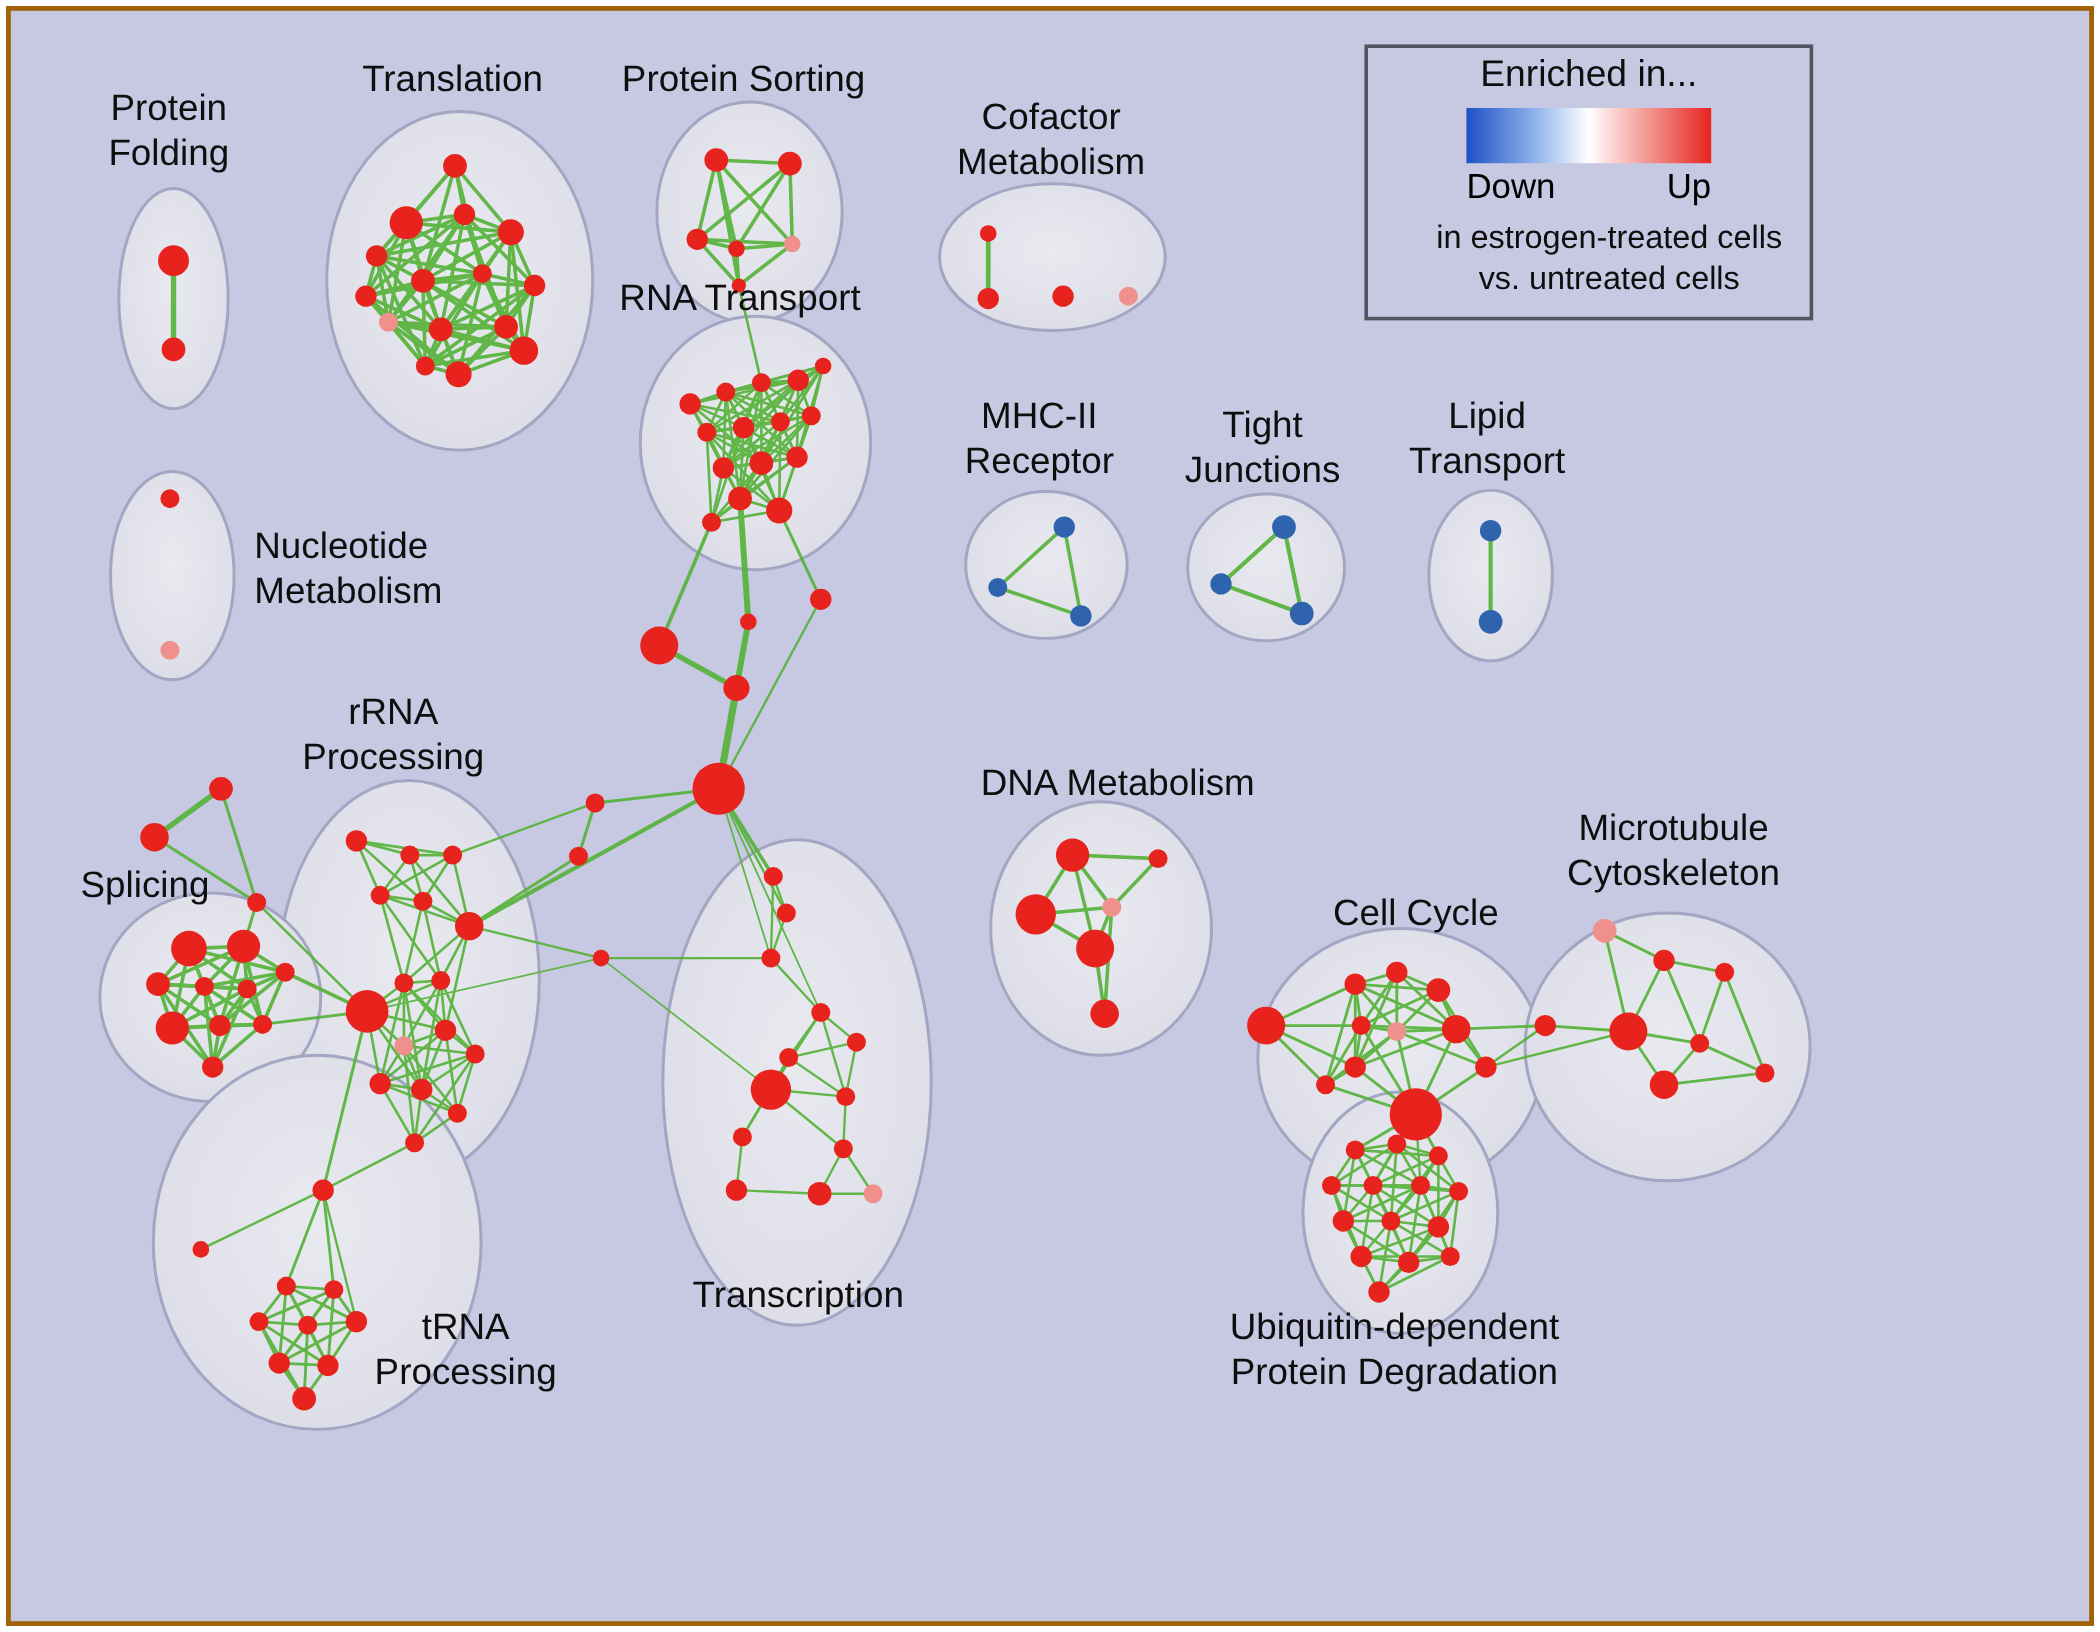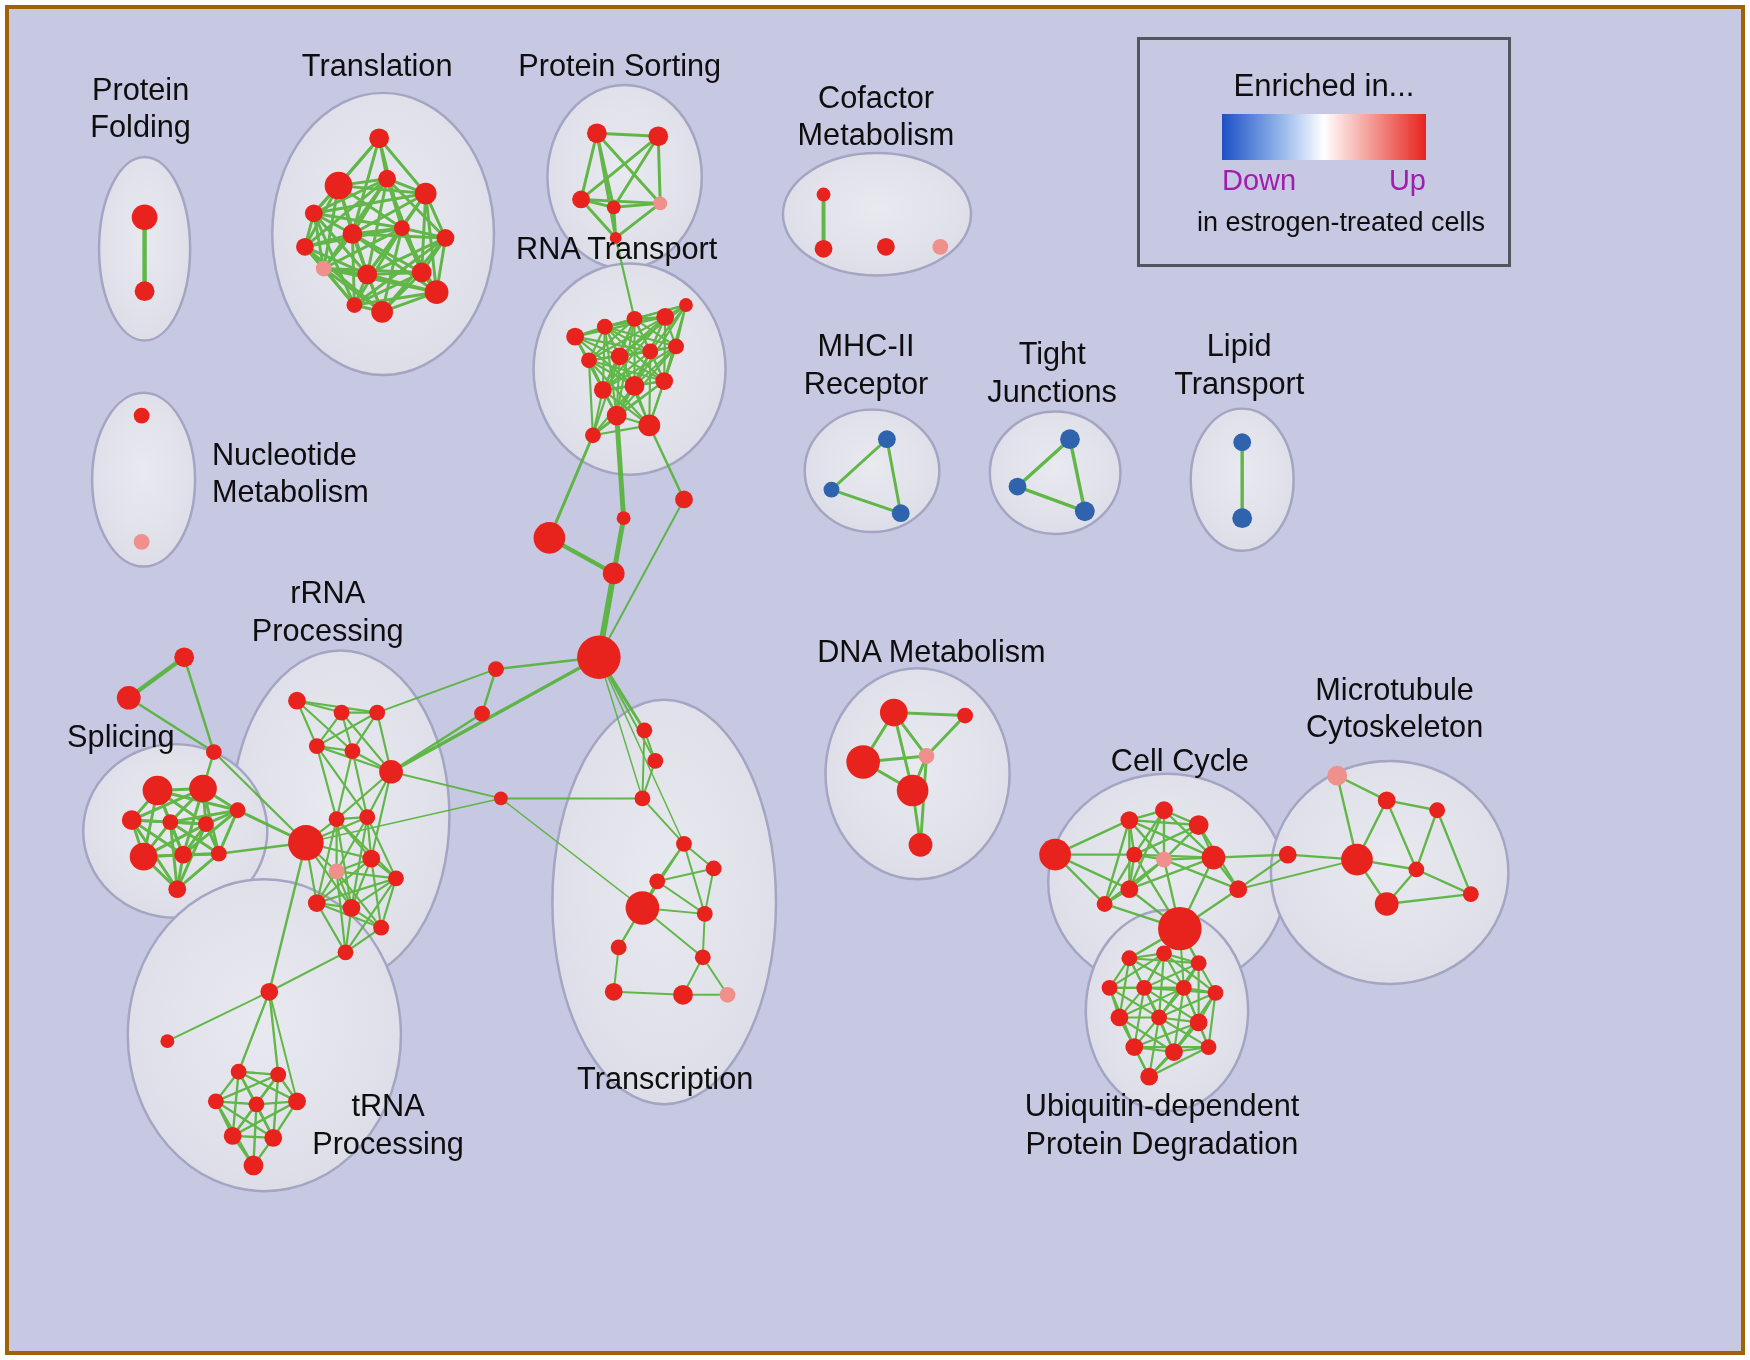--- a/index.html
+++ b/index.html
@@ -4,25 +4,25 @@
 <style>
   html,body{margin:0;padding:0;background:#ffffff;}
   body{width:1750px;height:1360px;overflow:hidden;font-family:"Liberation Sans",sans-serif;}
   .stage{position:relative;width:1740px;height:1350px;margin:5px;box-sizing:border-box;
          border:4px solid #a16207;background:#c7c8e2;overflow:hidden;}
   .stage svg{position:absolute;left:0;top:0;width:100%;height:100%;}
   .cluster-label{font-size:31px;fill:#0e0e0e;}
   
   .legend{position:absolute;left:1128px;top:28px;width:374px;height:230px;box-sizing:border-box;
           border:3px solid #50555e;background:#c7c8e2;text-align:center;z-index:5;}
-  .legend-title{font-size:31px;color:#0e0e0e;margin-top:28px;}
+  .legend-title{font-size:31px;color:#0e0e0e;margin-top:4px;}
   .legend-bar-wrap{width:204px;margin:10px auto 0 auto;}
   .legend-bar{width:204px;height:46px;
       background:linear-gradient(90deg,#1d50c5 0%,#8fb3ea 28%,#ffffff 50%,#f4a09b 72%,#e8231e 100%);}
-  .legend-downup{display:flex;justify-content:space-between;font-size:29px;color:#a21caf;margin-top:4px;}
+  .legend-downup{display:flex;justify-content:space-between;font-size:29px;color:#000000;margin-top:4px;}
   .legend-caption{font-size:27px;color:#0e0e0e;line-height:34px;margin-top:8px;padding-left:34px;}
 </style>
 </head>
 <body>
 
 <div class="stage">
 
   <svg id="network-svg" viewBox="0 0 1750 1360" preserveAspectRatio="none">
     <defs>
       <radialGradient id="ellipseFill" cx="50%" cy="45%" r="75%">
@@ -717,16 +717,17 @@
     <div class="legend-title">Enriched in...</div>
     <div class="legend-bar-wrap">
       <div class="legend-bar"></div>
       <div class="legend-downup">
         <span>Down</span>
         <span>Up</span>
       </div>
     </div>
     <div class="legend-caption">
       <div>in estrogen-treated cells</div>
+      <div>vs. untreated cells</div>
     </div>
   </div>
 
 </div>
 
 </body></html>

